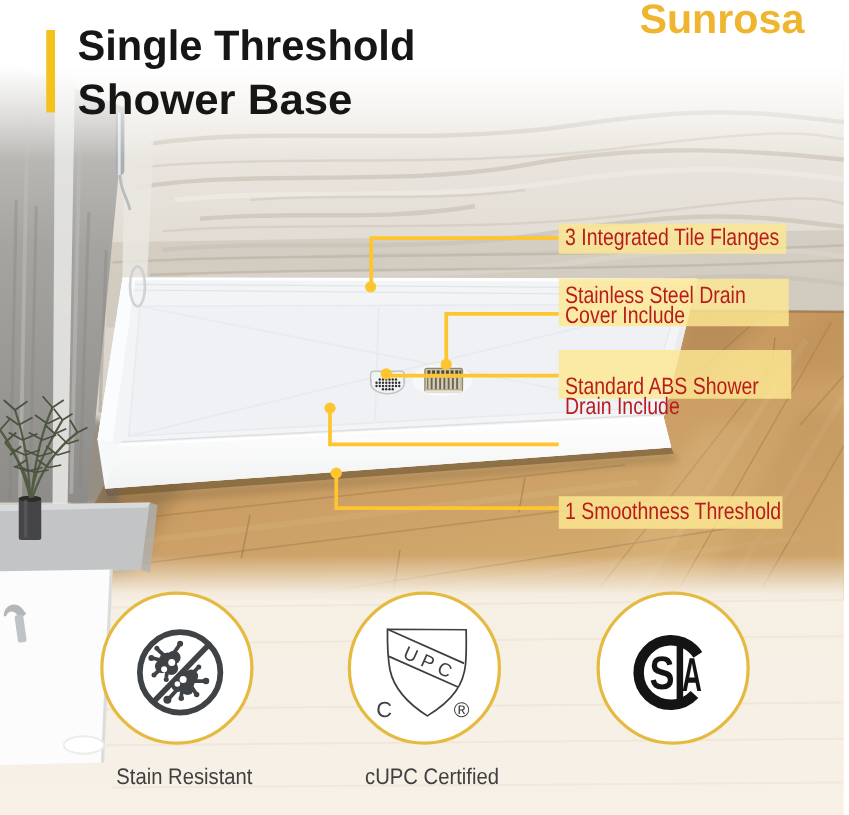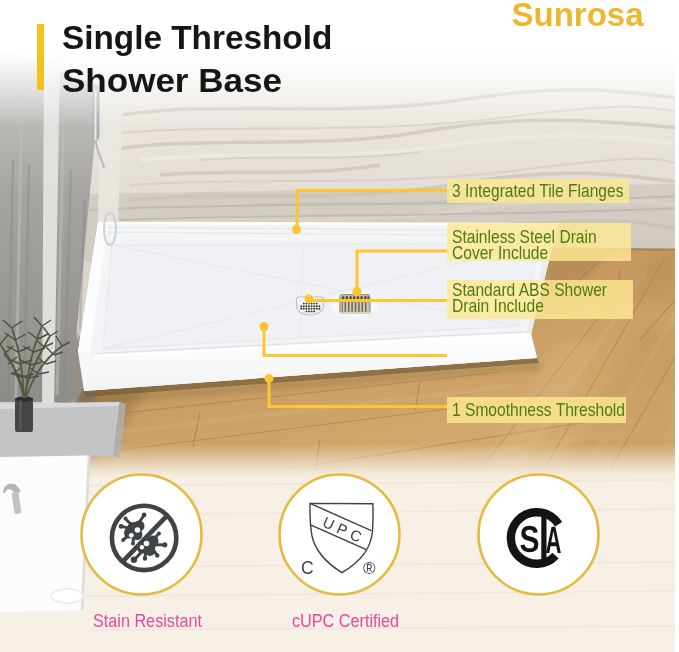--- a/index.html
+++ b/index.html
@@ -1,23 +1,23 @@
 <!DOCTYPE html>
 <html><head>
 <meta charset="utf-8">
 <style>
   html,body{margin:0;padding:0;background:#fff;}
   #stage{position:relative;width:675px;height:652px;overflow:hidden;background:#fff;
          font-family:"Liberation Sans",sans-serif;}
   .abs{position:absolute;}
-  .callout{position:absolute;background:rgba(252,232,146,0.82);color:#4d7c0f;
+  .callout{position:absolute;background:rgba(252,232,146,0.82);color:#b91c1c;
            font-size:19px;line-height:15.8px;}
   .callout span{display:inline-block;transform:scaleX(0.82);transform-origin:0 0;white-space:nowrap;}
   .one{line-height:24px;}
-  .badgelbl{position:absolute;font-size:18px;color:#ec4899;white-space:nowrap;}
+  .badgelbl{position:absolute;font-size:18px;color:#404040;white-space:nowrap;}
   .badgelbl span{display:inline-block;transform:scaleX(0.9);transform-origin:0 0;}
 </style>
 </head>
 <body>
 <div id="stage">
 
 <svg class="abs" style="left:0;top:0;" width="679" height="652" viewBox="0 0 679 652">
   <defs>
     <linearGradient id="wallg" x1="0" y1="0" x2="0" y2="1">
       <stop offset="0" stop-color="#f4f1ec"></stop>
@@ -311,21 +311,21 @@
 <div class="abs" style="left:62px;top:20.2px;font-size:34px;line-height:34px;font-weight:bold;color:#161616;transform:scaleX(0.98);transform-origin:0 0;white-space:nowrap;">Single Threshold</div>
 
 <div class="abs" style="left:62px;top:63.4px;font-size:34px;line-height:34px;font-weight:bold;color:#161616;transform:scaleX(1.03);transform-origin:0 0;white-space:nowrap;">Shower Base</div>
 
 <div class="abs" style="left:511.5px;top:-4px;font-size:33px;font-weight:bold;color:#efb52f;white-space:nowrap;">Sunrosa</div>
 
 <div class="callout one" style="left:446.5px;top:179.4px;width:182px;height:24px;padding-left:5px;box-sizing:border-box;"><span>3 Integrated Tile Flanges</span></div>
 
 <div class="callout" style="left:446.5px;top:223.2px;width:184px;height:38px;padding:6.3px 0 0 5px;box-sizing:border-box;"><span>Stainless Steel Drain<br>Cover Include</span></div>
 
-<div class="callout" style="left:446.5px;top:280px;width:186px;height:39px;padding:2px 0 0 5px;box-sizing:border-box;"><span>Standard ABS Shower<br>Drain Include</span></div>
+<div class="callout" style="left:446.5px;top:280px;width:186px;height:39px;padding:22px 0 0 5px;box-sizing:border-box;"><span>Standard ABS Shower<br>Drain Include</span></div>
 
 
 <div class="callout one" style="left:446.5px;top:397px;width:179px;height:26px;padding-left:5px;box-sizing:border-box;line-height:26px;text-align:center;"><span>1 Smoothness Threshold</span></div>
 
 <svg class="abs" style="left:79px;top:472px;" width="125" height="125" viewBox="0 0 125 125">
   <circle cx="62.5" cy="62.5" r="60" fill="#ffffff" stroke="#e5ba41" stroke-width="2.6"></circle>
   <g>
     <circle cx="65.1" cy="65.9" r="32.2" fill="none" stroke="#3f4346" stroke-width="4.6"></circle>
     <path d="M44.4,88.9 L88.1,43.7" stroke="#3f4346" stroke-width="4.6"></path>
     <g fill="#3f4346">

